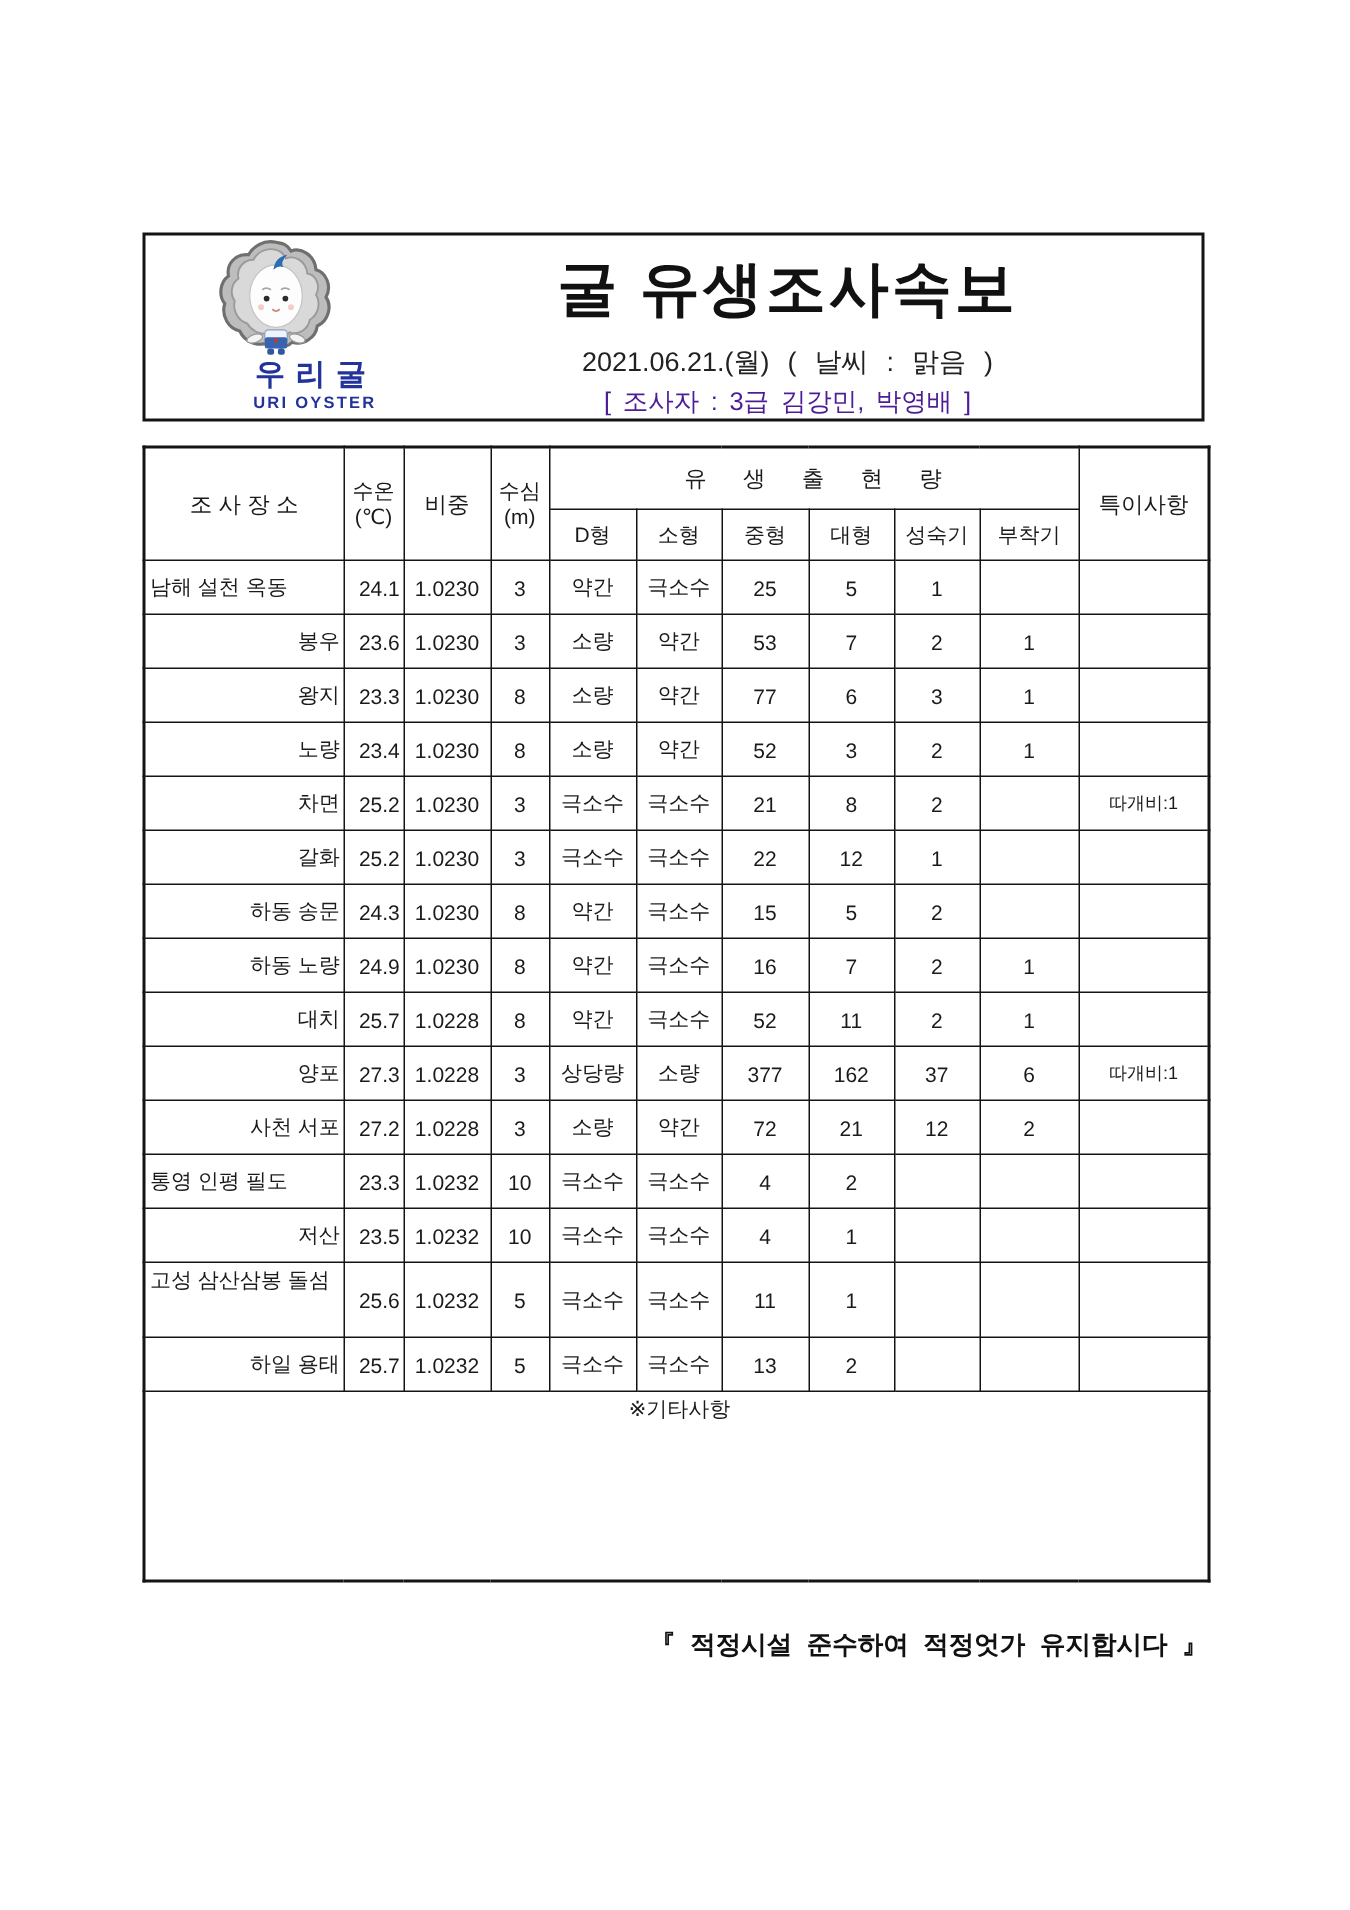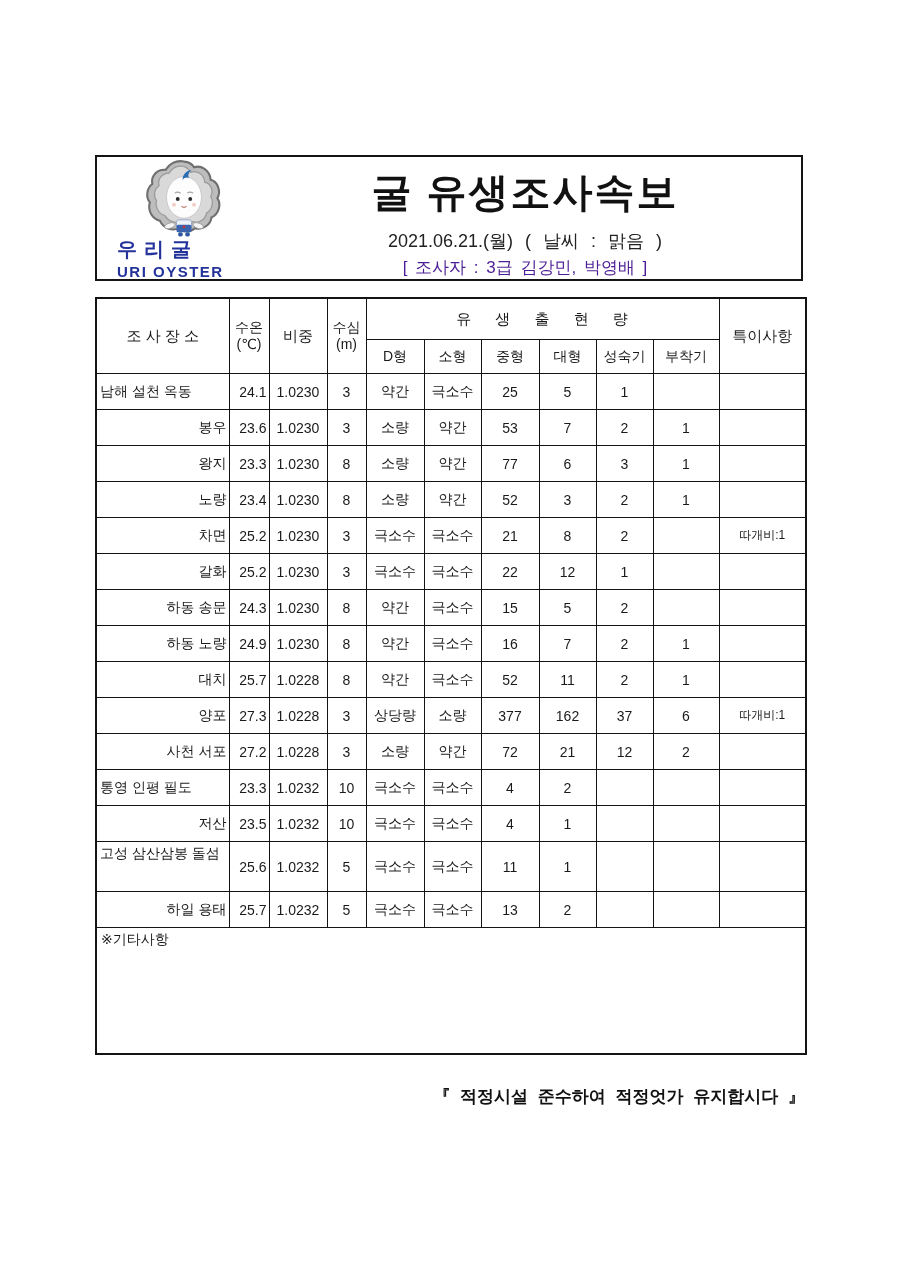--- a/index.html
+++ b/index.html
@@ -7,29 +7,29 @@
     position:relative; width:900px; height:1273px; margin:0 auto;
     background:#ffffff; font-family:"Liberation Sans","DejaVu Sans",sans-serif;
     color:#1a1a1a; overflow:hidden;
   }
   
   .header-box {
     position:absolute; left:95px; top:155px; width:704px; height:122px;
     border:2.5px solid #141414; background:#fff;
   }
   .logo {
-    position:absolute; left:20px; top:2px; width:134px; text-align:left;
+    position:absolute; left:20px; top:2px; width:134px; text-align:right;
   }
   .logo svg { display:block; margin:0 auto; }
   .logo-kr {
     font-size:20px; font-weight:bold; color:#23339b; letter-spacing:7px;
     margin-top:-3px; white-space:nowrap;
   }
   .logo-en {
-    font-size:15px; font-weight:bold; color:#23339b; letter-spacing:1.5px;
+    font-size:11px; font-weight:bold; color:#23339b; letter-spacing:1.5px;
     margin-top:0px; white-space:nowrap;
   }
   .head-text { position:absolute; left:160px; right:8px; top:8px; text-align:center; }
   .title { font-size:40px; font-weight:bold; letter-spacing:2px; color:#111; }
   .date-line { margin-top:9px; font-size:18px; word-spacing:7px; color:#222; }
   .surveyor-line { margin-top:3px; font-size:17px; word-spacing:3px; color:#4c1d95; }
 
   
   table.survey {
     position:absolute; left:95px; top:297px; width:710px;
@@ -45,21 +45,21 @@
   th.group { word-spacing:18px; letter-spacing:1px; }
   th.stack div { line-height:1.25; font-size:14px; }
   tbody td { height:35px; font-size:14px; text-align:center; }
   td.loc { text-align:right; }
   tr.left td.loc { text-align:left; padding-left:3px; }
   tr.tall td { height:46px; }
   tr.tall td.loc { vertical-align:top; padding-top:3px; }
   td.c0 { text-align:right; padding-right:4px; }   
   td.c9 { font-size:12px; }                        
   tr.etc-row td {
-    height:122px; vertical-align:top; text-align:left;
+    height:122px; vertical-align:top; text-align:center;
     font-size:14px; padding:3px 0 0 4px; font-weight:normal;
   }
   
   .slogan {
     position:absolute; left:95px; top:1085px; width:710px; text-align:right;
     font-size:17px; font-weight:bold; word-spacing:5px; color:#111;
   }
 </style>
 </head>
 <body>

